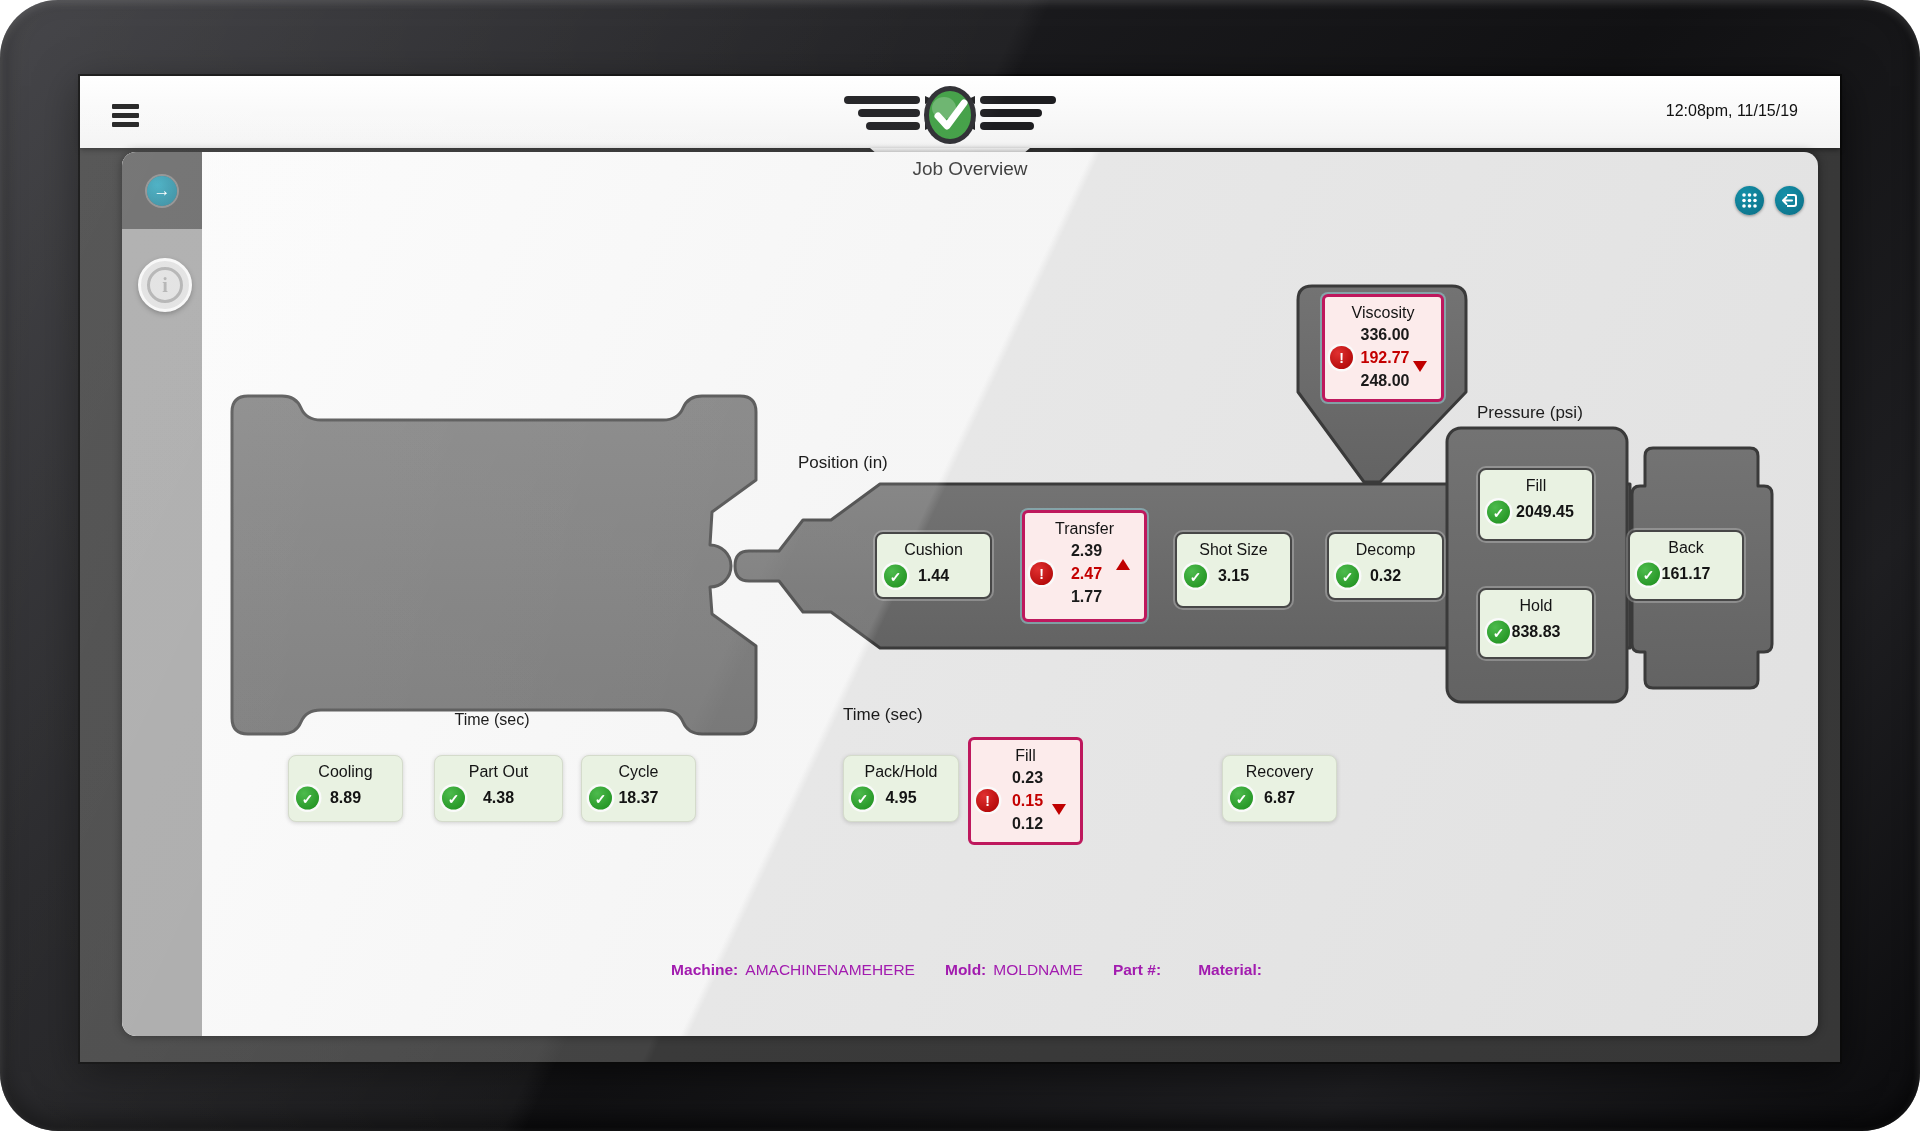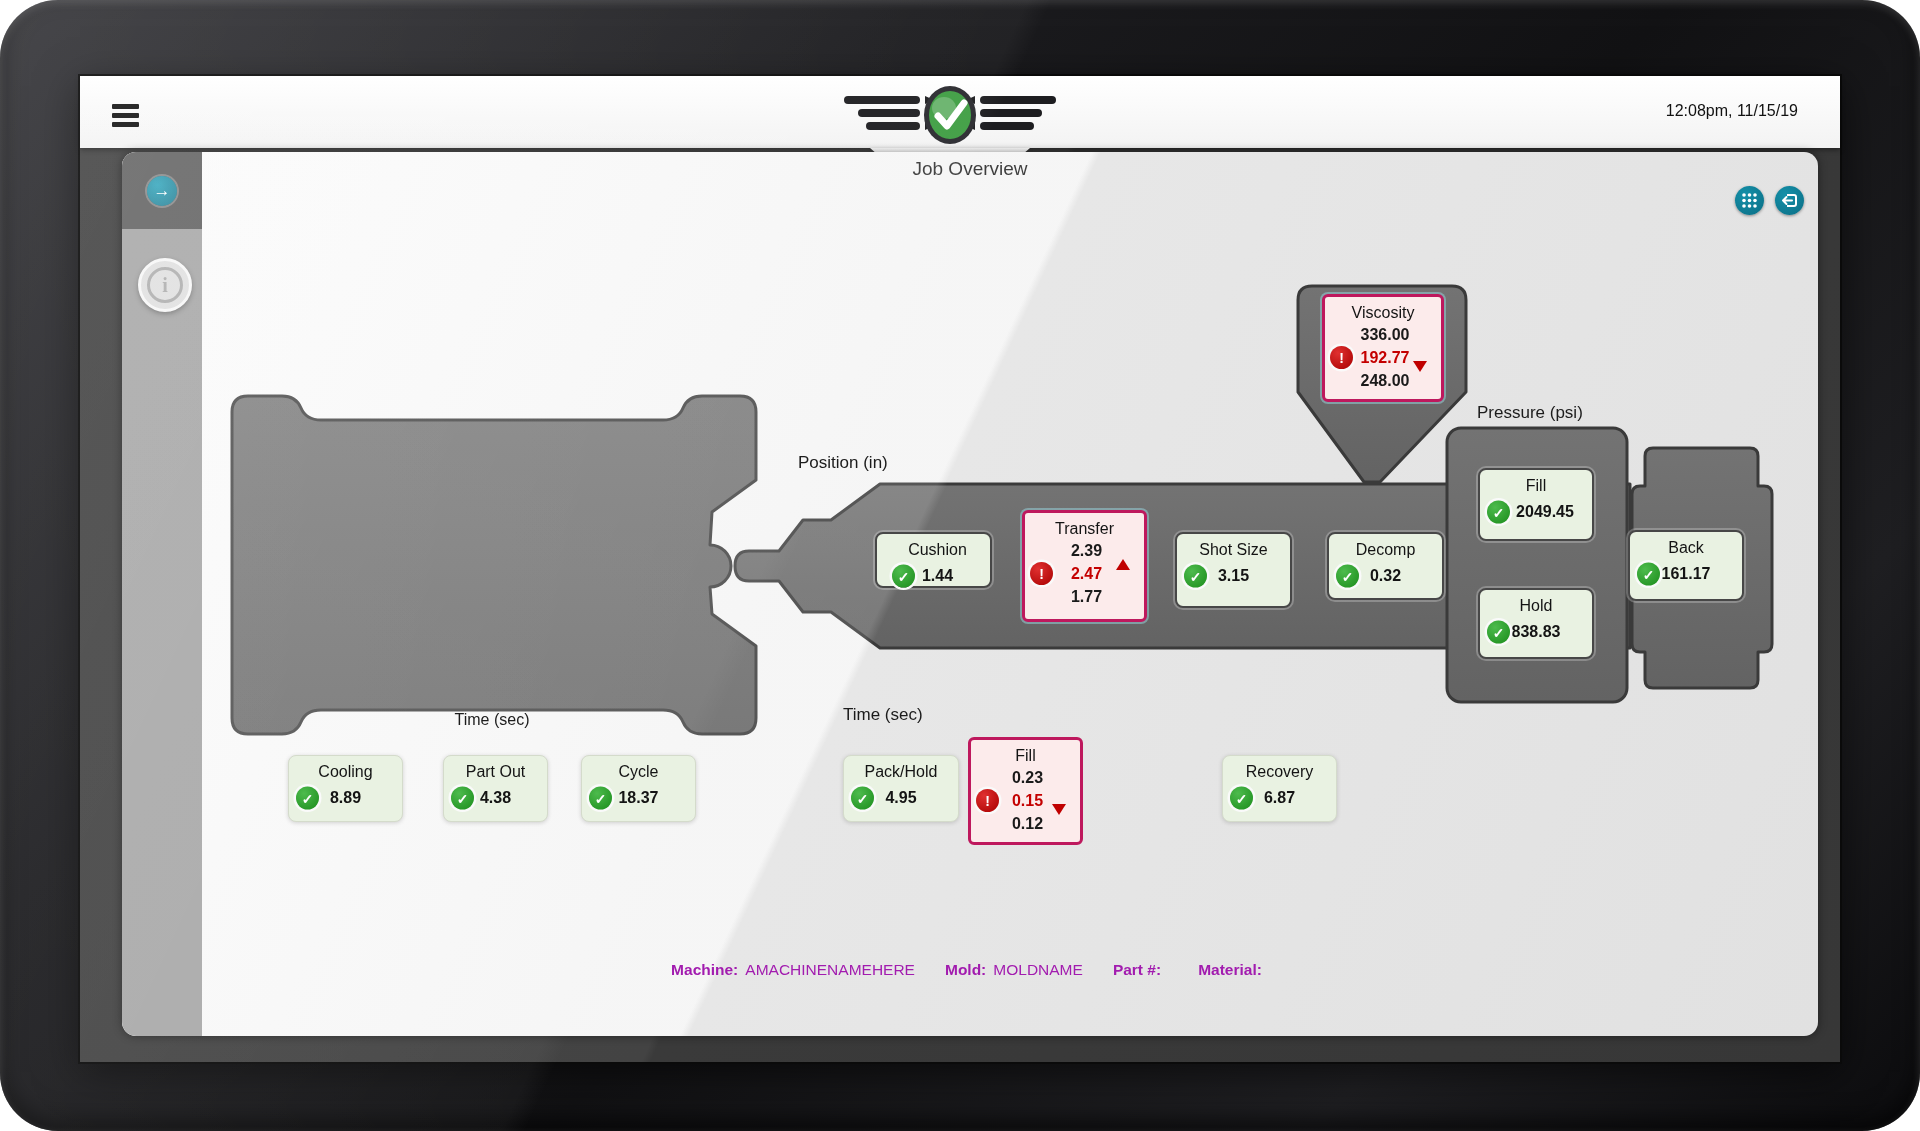--- a/index.html
+++ b/index.html
@@ -229,21 +229,21 @@
       <span></span>
     <span class="badge alarm-badge">!</span>
     <span class="val crit">192.77</span>
       <span></span>
     <span></span>
       <span class="val">248.00</span>
     <span><span class="tri-down"></span></span>
   </div>
 </div>
 
-<div class="card ok on-dark" style="left:875px;top:532px;width:117px;height:56px;padding-left:8px;">
+<div class="card ok on-dark" style="left:875px;top:532px;width:117px;height:67px;">
   <div class="card-title">Cushion</div>
   <div class="ok-row">
     <span class="badge ok-badge">✓</span>
     <span class="card-value">1.44</span>
   </div>
 </div>
 
 <div class="card alarm on-dark" style="left:1022px;top:510px;width:125px;height:112px;">
   <div class="card-title">Transfer</div>
   <div class="alarm-body">
@@ -300,21 +300,21 @@
 </div>
 
 <div class="card ok on-light" style="left:288px;top:755px;width:115px;height:67px;">
   <div class="card-title">Cooling</div>
   <div class="ok-row">
     <span class="badge ok-badge">✓</span>
     <span class="card-value">8.89</span>
   </div>
 </div>
 
-<div class="card ok on-light" style="left:434px;top:755px;width:105px;height:67px;margin-left:9px;">
+<div class="card ok on-light" style="left:434px;top:755px;width:129px;height:67px;">
   <div class="card-title">Part Out</div>
   <div class="ok-row">
     <span class="badge ok-badge">✓</span>
     <span class="card-value">4.38</span>
   </div>
 </div>
 
 <div class="card ok on-light" style="left:581px;top:755px;width:115px;height:67px;">
   <div class="card-title">Cycle</div>
   <div class="ok-row">

